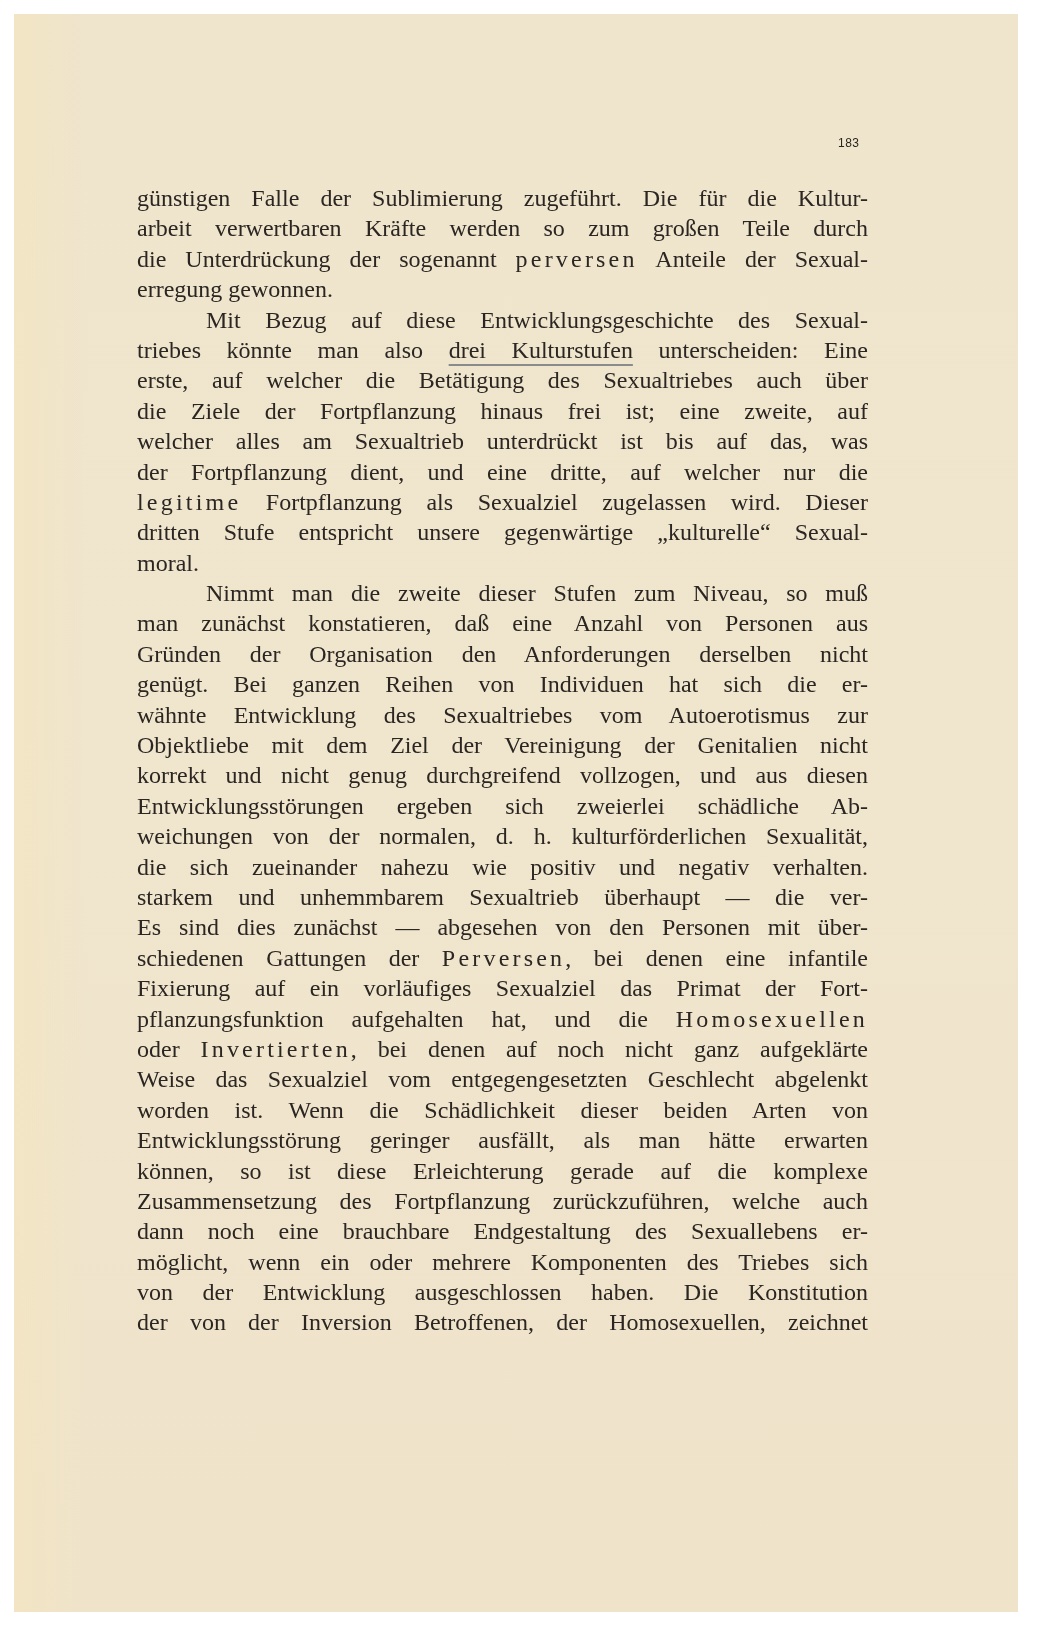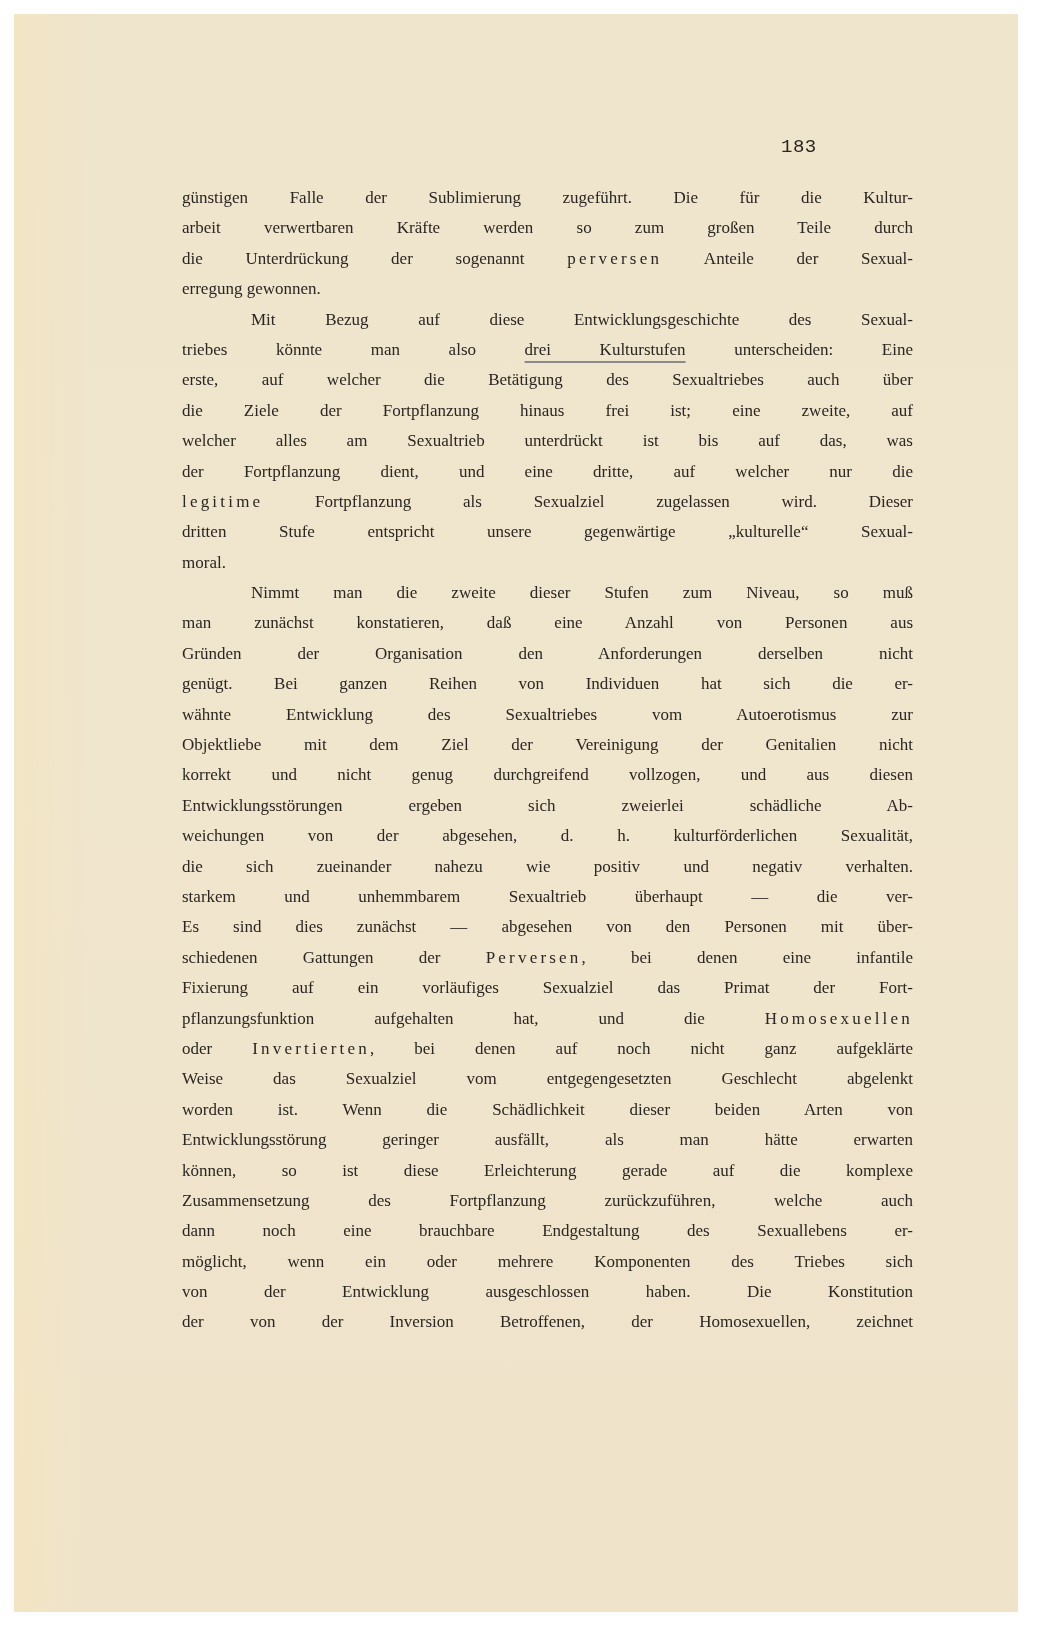--- a/index.html
+++ b/index.html
@@ -7,28 +7,28 @@
       width: 1052px; height: 1626px; background: #ffffff;
       position: relative; overflow: hidden;
     }
     .page {
       position: absolute; left: 14px; top: 14px; width: 1004px; height: 1598px;
       background:
         linear-gradient(90deg, rgba(245,230,190,0.55) 0px, rgba(240,228,200,0) 70px),
         linear-gradient(180deg, #efe4cc 0%, #f0e5cd 50%, #efe3ca 100%);
     }
     .page-number {
-      position: absolute; left: 767px; top: 122px;
-      font-family: Liberation Mono, monospace; font-size: 19px; color: #2a2420;
+      position: absolute; left: 824px; top: 122px;
+      font-family: Liberation Sans, sans-serif; font-size: 12px; color: #2a2420;
       letter-spacing: 0.5px;
     }
     .text-block {
       position: absolute; left: 123px; top: 169px; width: 731px;
-      font-family: "Liberation Serif", serif; font-size: 17px;
-      line-height: 30.4px; color: #2b2622; margin-left: 45px;
+      font-family: "Liberation Serif", serif; font-size: 24px;
+      line-height: 30.4px; color: #2b2622;
     }
     .line {
       display: block; white-space: nowrap; text-align: justify;
       text-align-last: justify; height: 30.4px;
     }
     .line.last { text-align-last: left; }
     .line.indent { padding-left: 69px; }
     .spaced { letter-spacing: 3.2px; }
     .ul {
       text-decoration: underline; text-decoration-color: #8b8b8b;
@@ -55,21 +55,21 @@
       <span class="line"><span>dritten Stufe entspricht unsere gegenwärtige „kulturelle“ Sexual-</span></span>
       <span class="line last"><span>moral.</span></span>
       <span class="line indent"><span>Nimmt man die zweite dieser Stufen zum Niveau, so muß</span></span>
       <span class="line"><span>man zunächst konstatieren, daß eine Anzahl von Personen aus</span></span>
       <span class="line"><span>Gründen der Organisation den Anforderungen derselben nicht</span></span>
       <span class="line"><span>genügt. Bei ganzen Reihen von Individuen hat sich die er-</span></span>
       <span class="line"><span>wähnte Entwicklung des Sexualtriebes vom Autoerotismus zur</span></span>
       <span class="line"><span>Objektliebe mit dem Ziel der Vereinigung der Genitalien nicht</span></span>
       <span class="line"><span>korrekt und nicht genug durchgreifend vollzogen, und aus diesen</span></span>
       <span class="line"><span>Entwicklungsstörungen ergeben sich zweierlei schädliche Ab-</span></span>
-      <span class="line"><span>weichungen von der abgesehen, d. h. kulturförderlichen Sexualität,</span></span>
+      <span class="line"><span>weichungen von der normalen, d. h. kulturförderlichen Sexualität,</span></span>
       <span class="line"><span>die sich zueinander nahezu wie positiv und negativ verhalten.</span></span>
       <span class="line"><span>starkem und unhemmbarem Sexualtrieb überhaupt — die ver-</span></span>
       <span class="line"><span>Es sind dies zunächst — abgesehen von den Personen mit über-</span></span>
       <span class="line"><span>schiedenen Gattungen der </span><span class="spaced">Perversen</span><span>, bei denen eine infantile</span></span>
       <span class="line"><span>Fixierung auf ein vorläufiges Sexualziel das Primat der Fort-</span></span>
       <span class="line"><span>pflanzungsfunktion aufgehalten hat, und die </span><span class="spaced">Homosexuellen</span></span>
       <span class="line"><span>oder </span><span class="spaced">Invertierten</span><span>, bei denen auf noch nicht ganz aufgeklärte</span></span>
       <span class="line"><span>Weise das Sexualziel vom entgegengesetzten Geschlecht abgelenkt</span></span>
       <span class="line"><span>worden ist. Wenn die Schädlichkeit dieser beiden Arten von</span></span>
       <span class="line"><span>Entwicklungsstörung geringer ausfällt, als man hätte erwarten</span></span>

